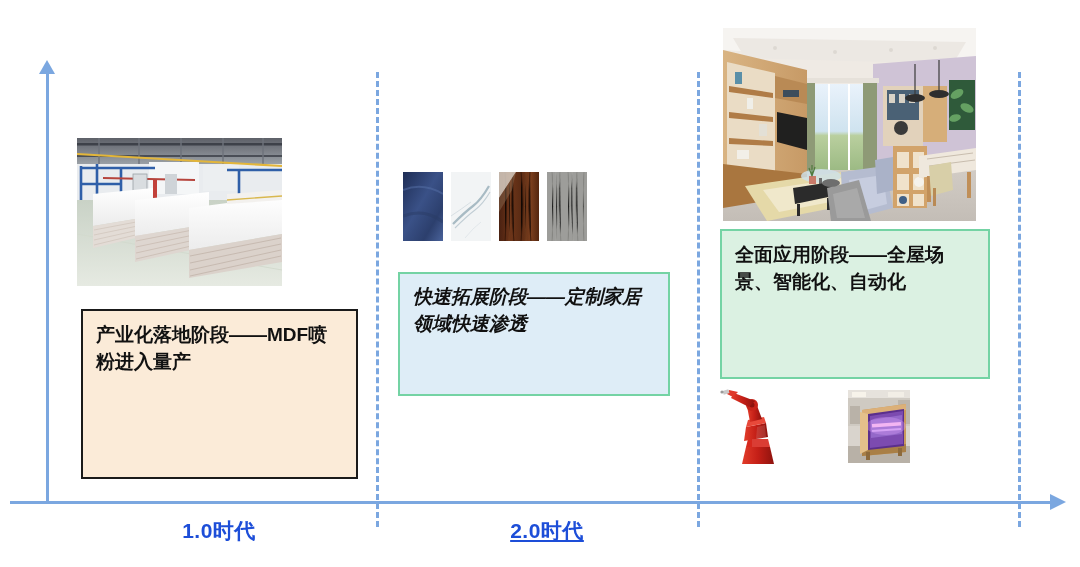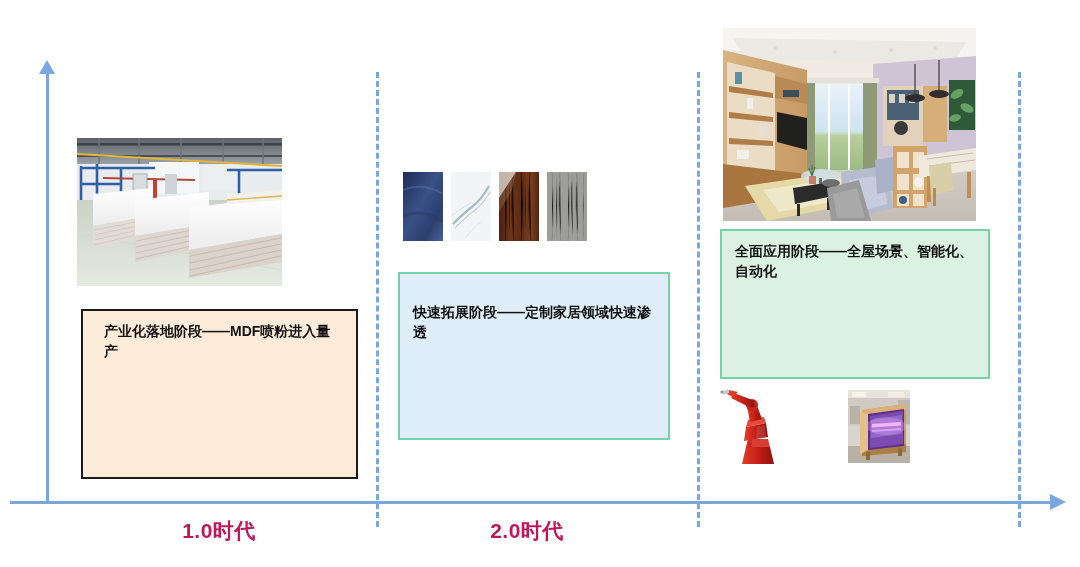--- a/index.html
+++ b/index.html
@@ -60,59 +60,60 @@
     height: 455px;
     border-left: 3px dashed #7BA7E0;
   }
 
   
   .era-label {
     position: absolute;
     top: 517px;
     font-size: 21px;
     font-weight: bold;
-    color: #be185d;
+    color: #1d4ed8;
     text-align: center;
     letter-spacing: 0.5px;
     white-space: nowrap;
   }
 
   
   .card {
     position: absolute;
     box-sizing: border-box;
-    font-size: 14px;
+    font-size: 19px;
     line-height: 1.42;
     color: #111111;
   }
   .card .title {
     font-weight: bold;
     margin: 0;
   }
   .card .mode {
     margin: 0;
   }
   .card .mode .lead {
     font-weight: bold;
   }
   .card .spacer { height: 17px; }
 
   #card-1 {
     left: 81px;  top: 309px;
     width: 277px; height: 170px;
     background: #FBEBD8;
     border: 2.5px solid #1a1a1a;
-    padding: 11px 12px 10px 21px;
+    padding: 11px 12px 10px 13px;
   }
   #card-2 {
     left: 398px; top: 272px;
-    width: 272px; height: 168px;
+    width: 272px; height: 124px;
     background: #DEEDF7;
     border: 2.5px solid #74D3A4;
-    padding: 29px 12px 10px 13px;
+    padding: 10px 12px 10px 13px;
+    font-style: italic;
   }
   #card-3 {
     left: 720px; top: 229px;
     width: 270px; height: 150px;
     background: #DBF1E2;
     border: 2.5px solid #74D3A4;
     padding: 11px 12px 10px 13px;
   }
 
   
@@ -510,15 +511,15 @@
     <p class="title">快速拓展阶段——定制家居领域快速渗透</p>
     <div class="spacer"></div>
   </div>
 
   <div class="card" id="card-3">
     <p class="title">全面应用阶段——全屋场景、智能化、自动化</p>
     <div class="spacer"></div>
   </div>
 
   <div class="era-label" style="left:104px; width:230px;">1.0时代</div>
-  <div class="era-label" style="left:412px; width:230px;">2.0时代</div>
+  <div class="era-label" style="left:432px; width:230px;text-decoration:underline;">2.0时代</div>
 
 </div>
 
 </body></html>

